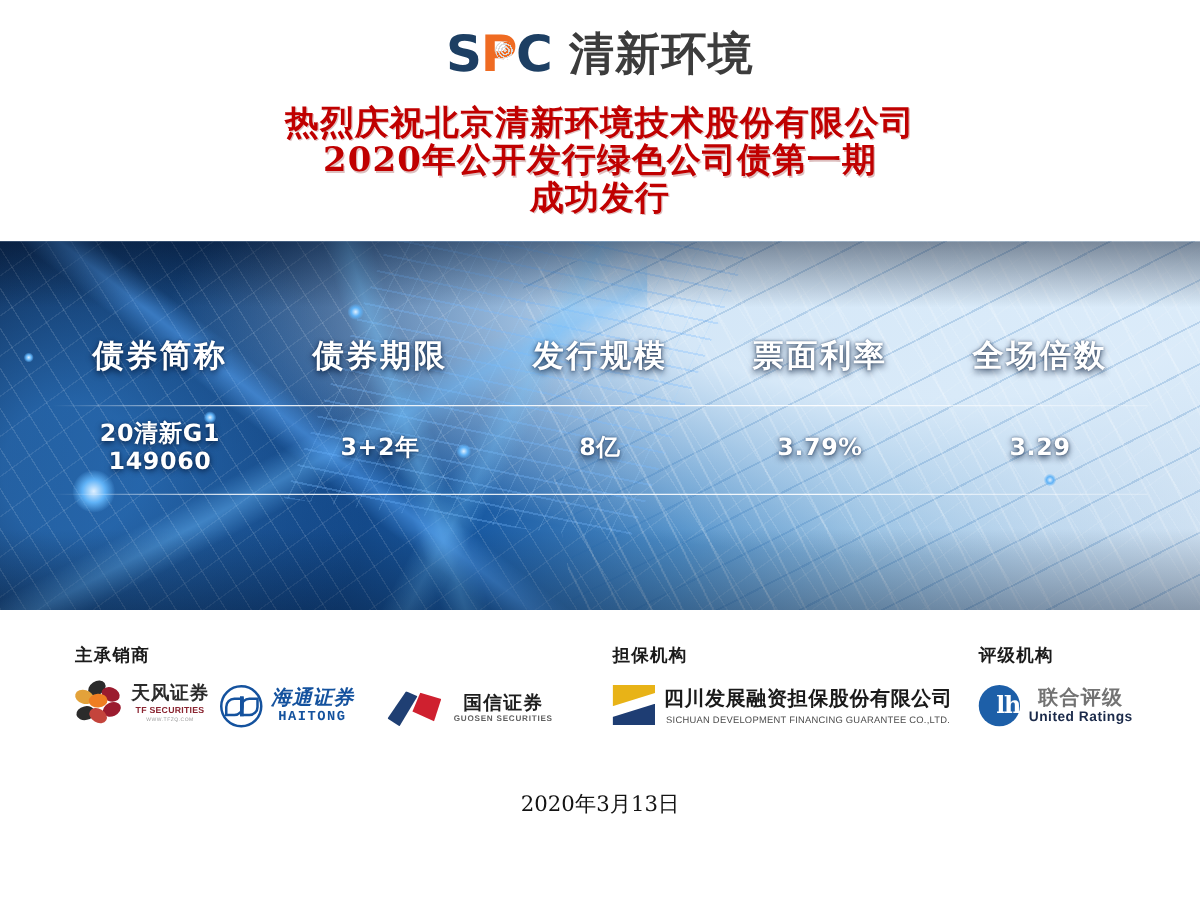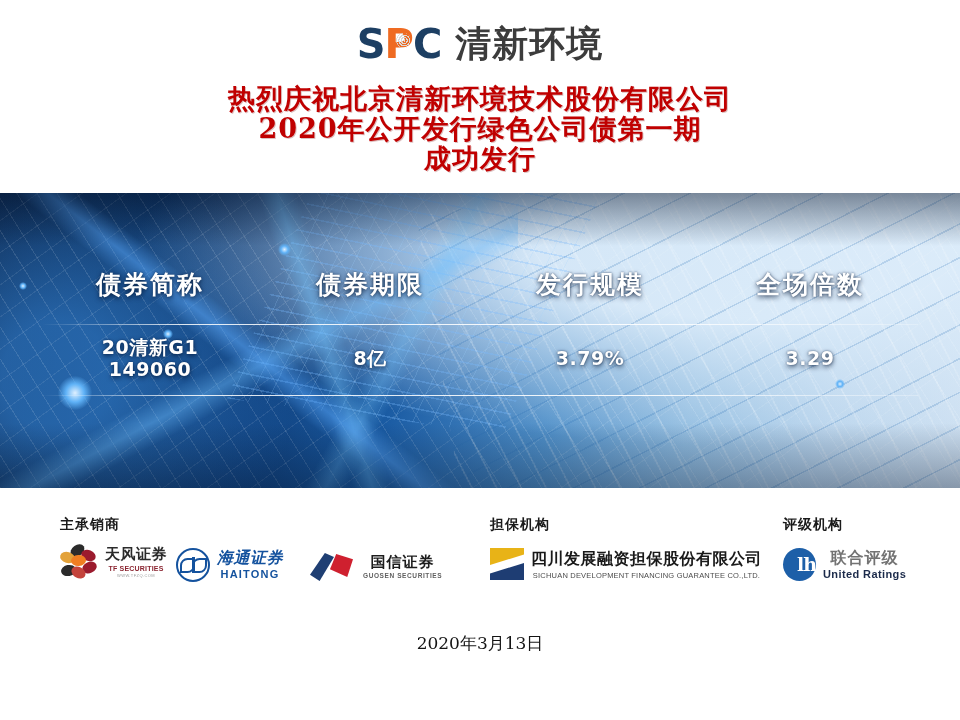--- a/index.html
+++ b/index.html
@@ -169,21 +169,21 @@
     display: flex; align-items: center; justify-content: center;
   }
   .ht-mark::before, .ht-mark::after {
     content: ""; position: absolute; width: 11px; height: 11px;
     border: 2.5px solid #14529e; border-radius: 50% 0 50% 0;
   }
   .ht-mark::before { transform: translate(-6px,0) rotate(0deg); }
   .ht-mark::after  { transform: translate(6px,0) rotate(180deg); }
   .ht-bar { width: 3px; height: 16px; background: #14529e; }
   .ht .logo-cn { font-size: 16px; color: #14529e; font-family: "DejaVu Serif", serif; font-style: italic; }
-  .ht .logo-en { font-size: 11px; color: #14529e; margin-top: 3px; letter-spacing: 1.2px; }
+  .ht .logo-en { font-size: 11px; color: #14529e; margin-top: 3px; letter-spacing: 1.2px; font-family: Liberation Mono, monospace; }
 
   
   .gs-mark { position: relative; width: 46px; height: 34px; }
   .gs-mark .p1, .gs-mark .p2 { position: absolute; top: 3px; width: 24px; height: 28px; }
   .gs-mark .p1 { left: 0;  background: #1f3f73;
     clip-path: polygon(62% 0, 100% 14%, 40% 100%, 0 78%); }
   .gs-mark .p2 { left: 19px; background: #cf202f;
     clip-path: polygon(30% 4%, 100% 22%, 76% 86%, 4% 58%); }
   .gs .logo-cn { font-size: 15px; color: #1d1d1d; letter-spacing: 1px; }
   .gs .logo-en { font-size: 6.5px; color: #606060; margin-top: 3px; letter-spacing: .6px; }
@@ -253,28 +253,30 @@
     <div class="vig"></div>
 
     <div class="tbl">
       <div class="rule r1"></div>
       <div class="rule r2"></div>
 
       <div class="row head">
         <div class="cell th">债券简称</div>
         <div class="cell th">债券期限</div>
         <div class="cell th">发行规模</div>
+        <div class="cell th">票面利率</div>
         <div class="cell th">全场倍数</div>
       </div>
 
       <div class="row body">
         <div class="cell td">
           <span class="sub">20清新G1</span>
           <span class="sub">149060</span>
         </div>
+        <div class="cell td">3+2年</div>
         <div class="cell td">8亿</div>
         <div class="cell td">3.79%</div>
         <div class="cell td">3.29</div>
       </div>
     </div>
   </div>
 
   <div class="footer">
 
     <div class="f-label" style="left:60px; top:16px;">主承销商</div>

